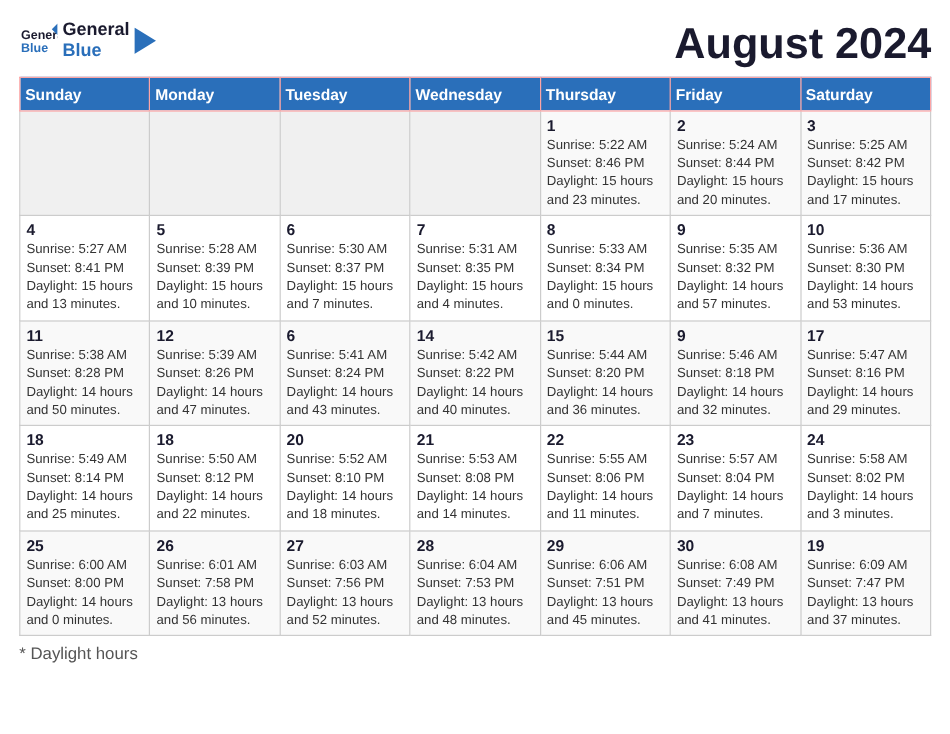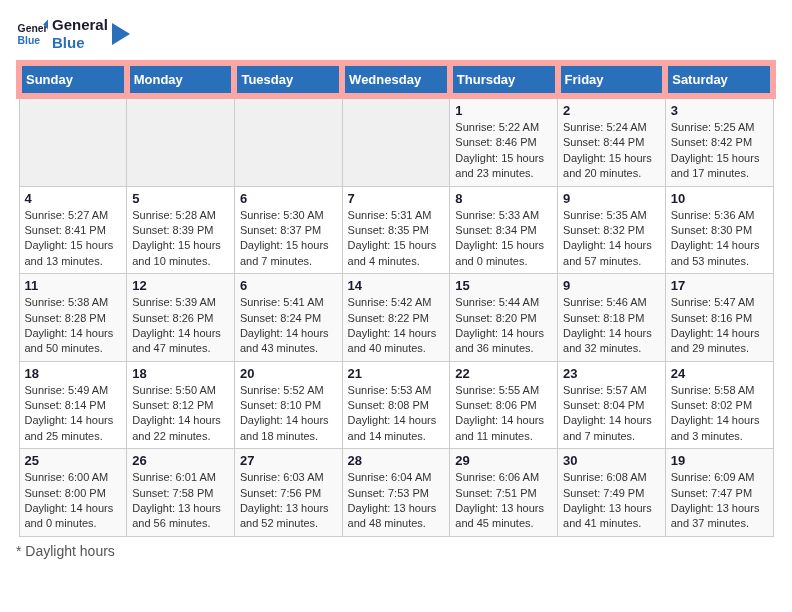--- a/index.html
+++ b/index.html
@@ -44,21 +44,21 @@
       border-collapse: collapse;
       font-size: 11px;
     }
     .calendar thead th {
       background-color: #2a6fba;
       color: white;
       padding: 6px 4px;
       text-align: left;
       font-size: 13px;
       font-weight: bold;
-      border: 6px solid #fca5a5;
+      border: 1px solid #fca5a5;
     }
     .calendar tbody td {
       border: 1px solid #ccc;
       vertical-align: top;
       padding: 4px 5px;
       width: 107px;
       min-height: 80px;
       background: #fff;
     }
     .calendar tbody tr:nth-child(odd) td {
@@ -101,20 +101,21 @@
     </svg>
     <div>
       <div style="font-size:15px;font-weight:bold;color:#1a1a2e;line-height:1.2;">General</div>
       <div style="font-size:15px;font-weight:bold;color:#2a6fba;line-height:1.2;">Blue</div>
     </div>
     <svg width="18" height="22" viewBox="0 0 18 22">
       <polygon points="0,0 18,11 0,22" fill="#2a6fba"></polygon>
     </svg>
   </div>
   <div class="title-section">
+    <div class="month-title">August 2024</div>
   </div>
 </div>
 
 <table class="calendar">
   <thead>
     <tr>
       <th>Sunday</th>
       <th>Monday</th>
       <th>Tuesday</th>
       <th>Wednesday</th>

